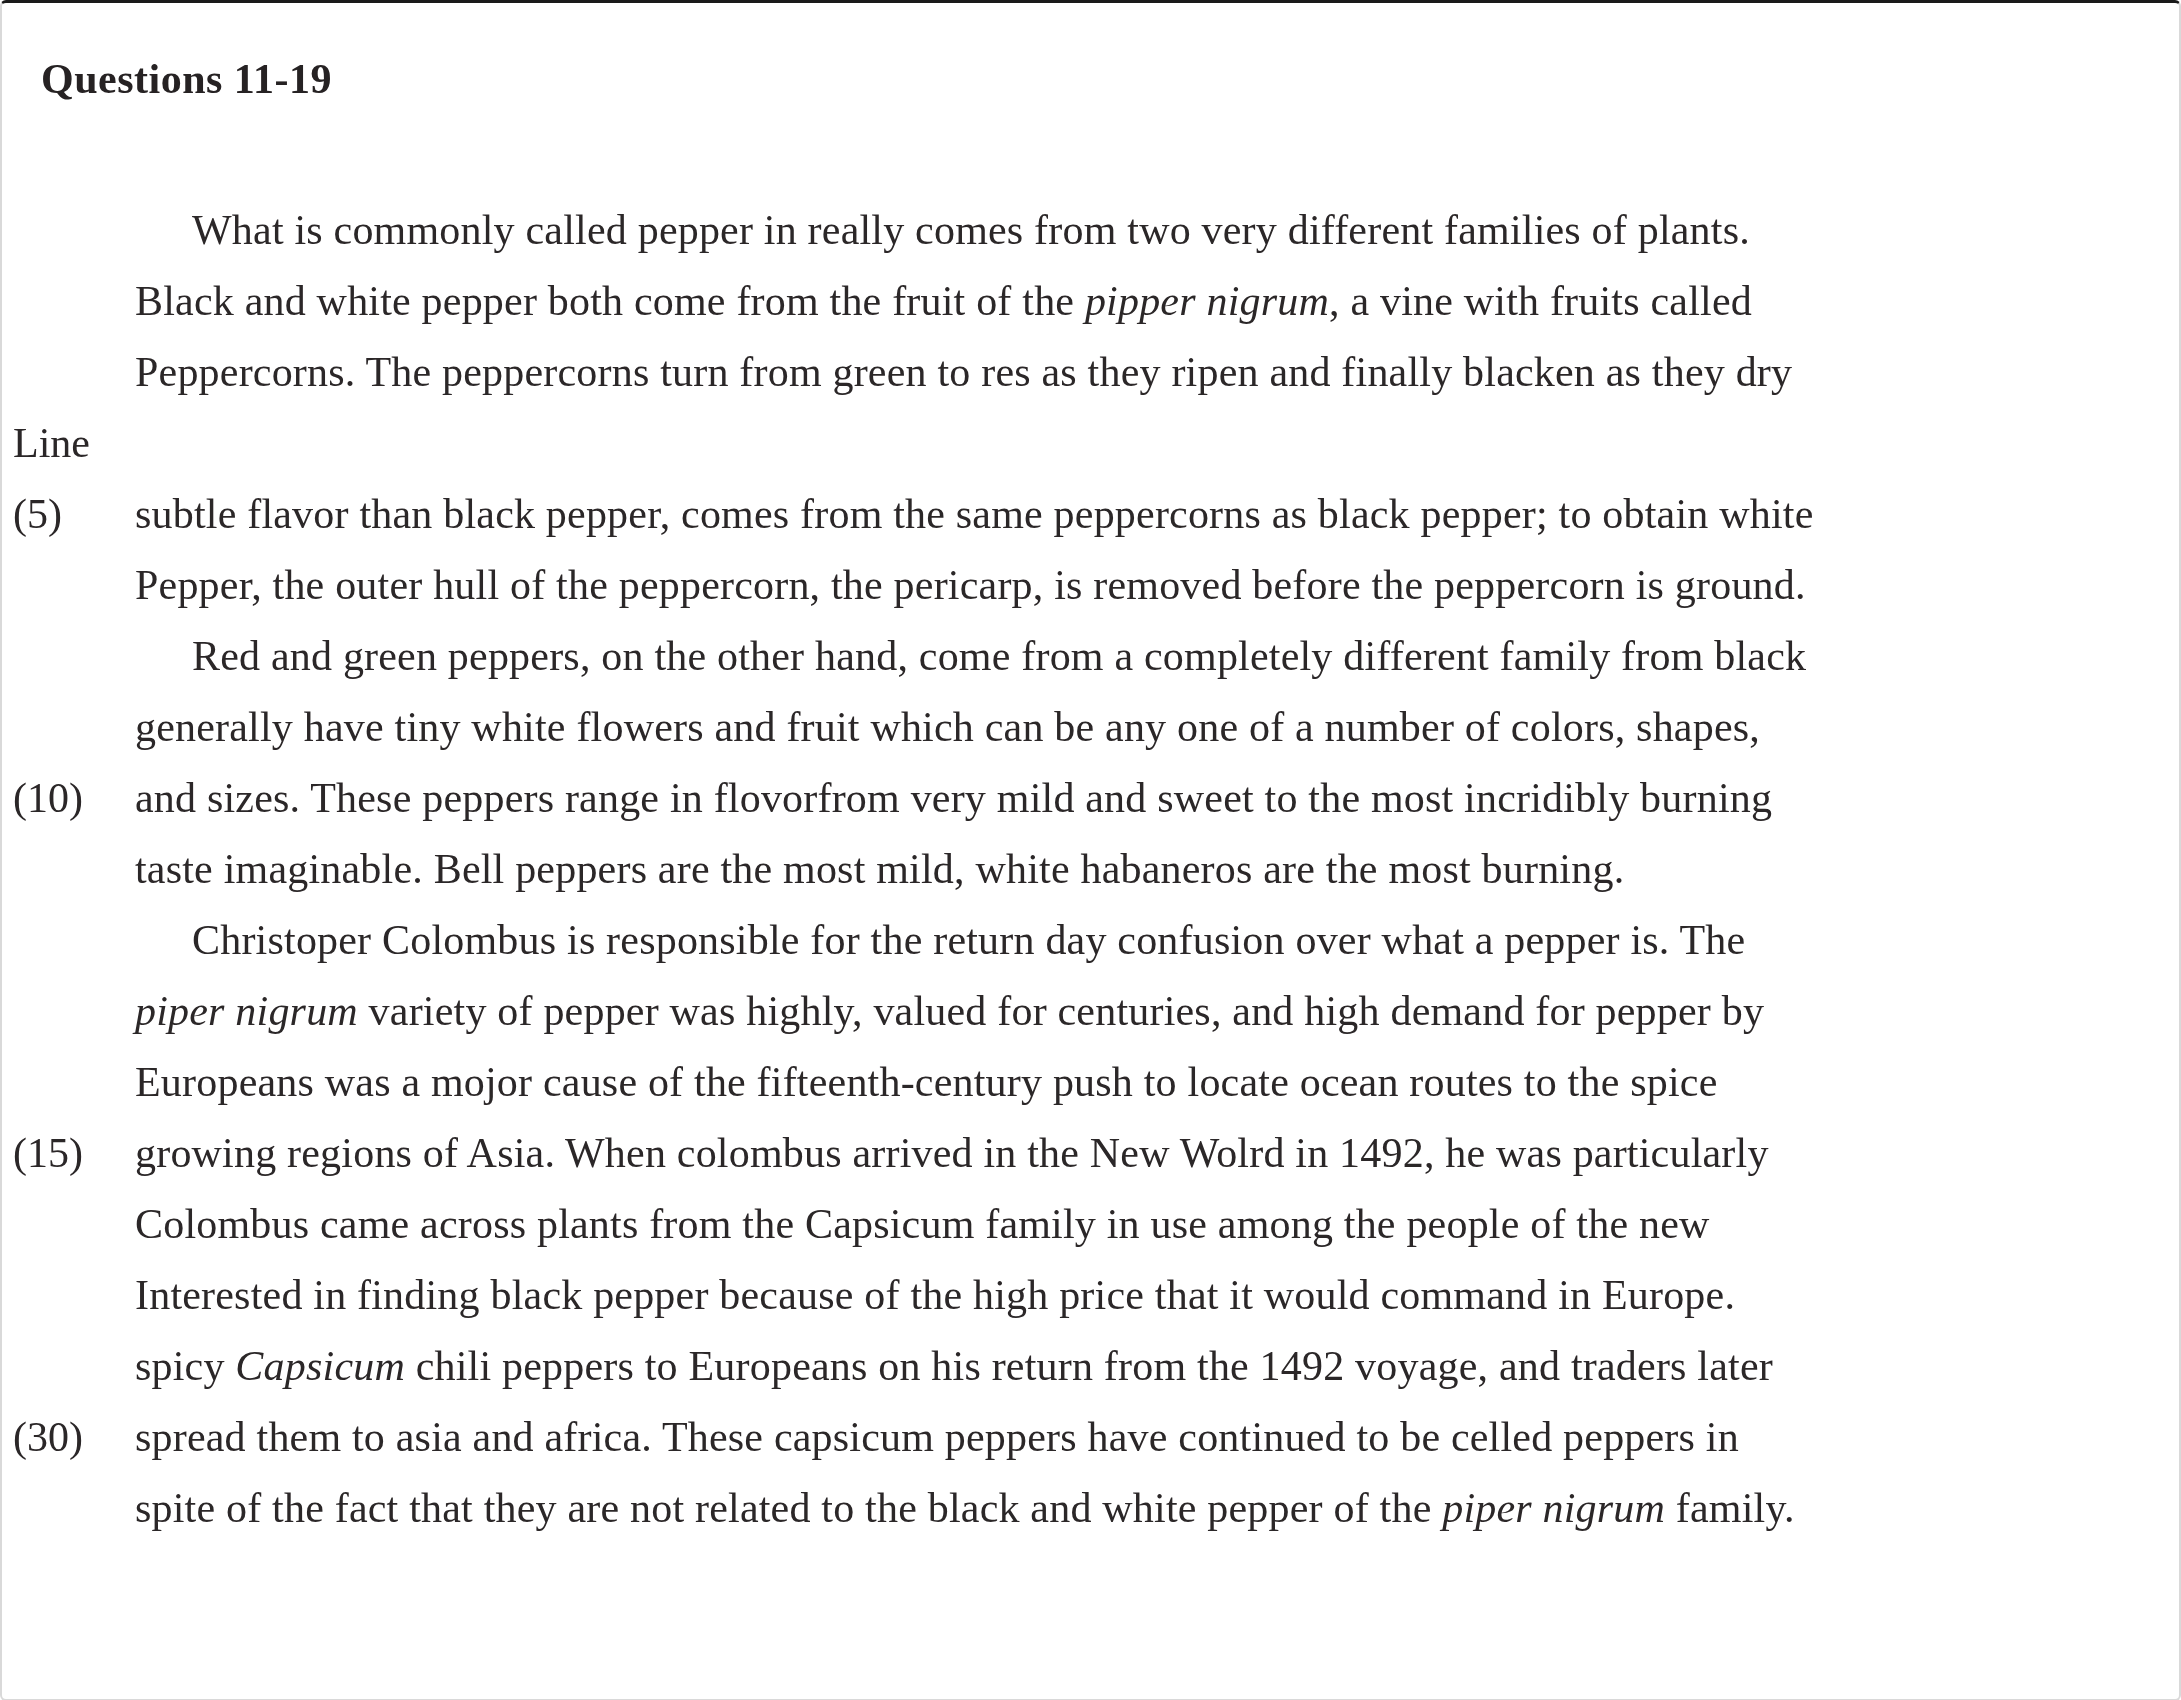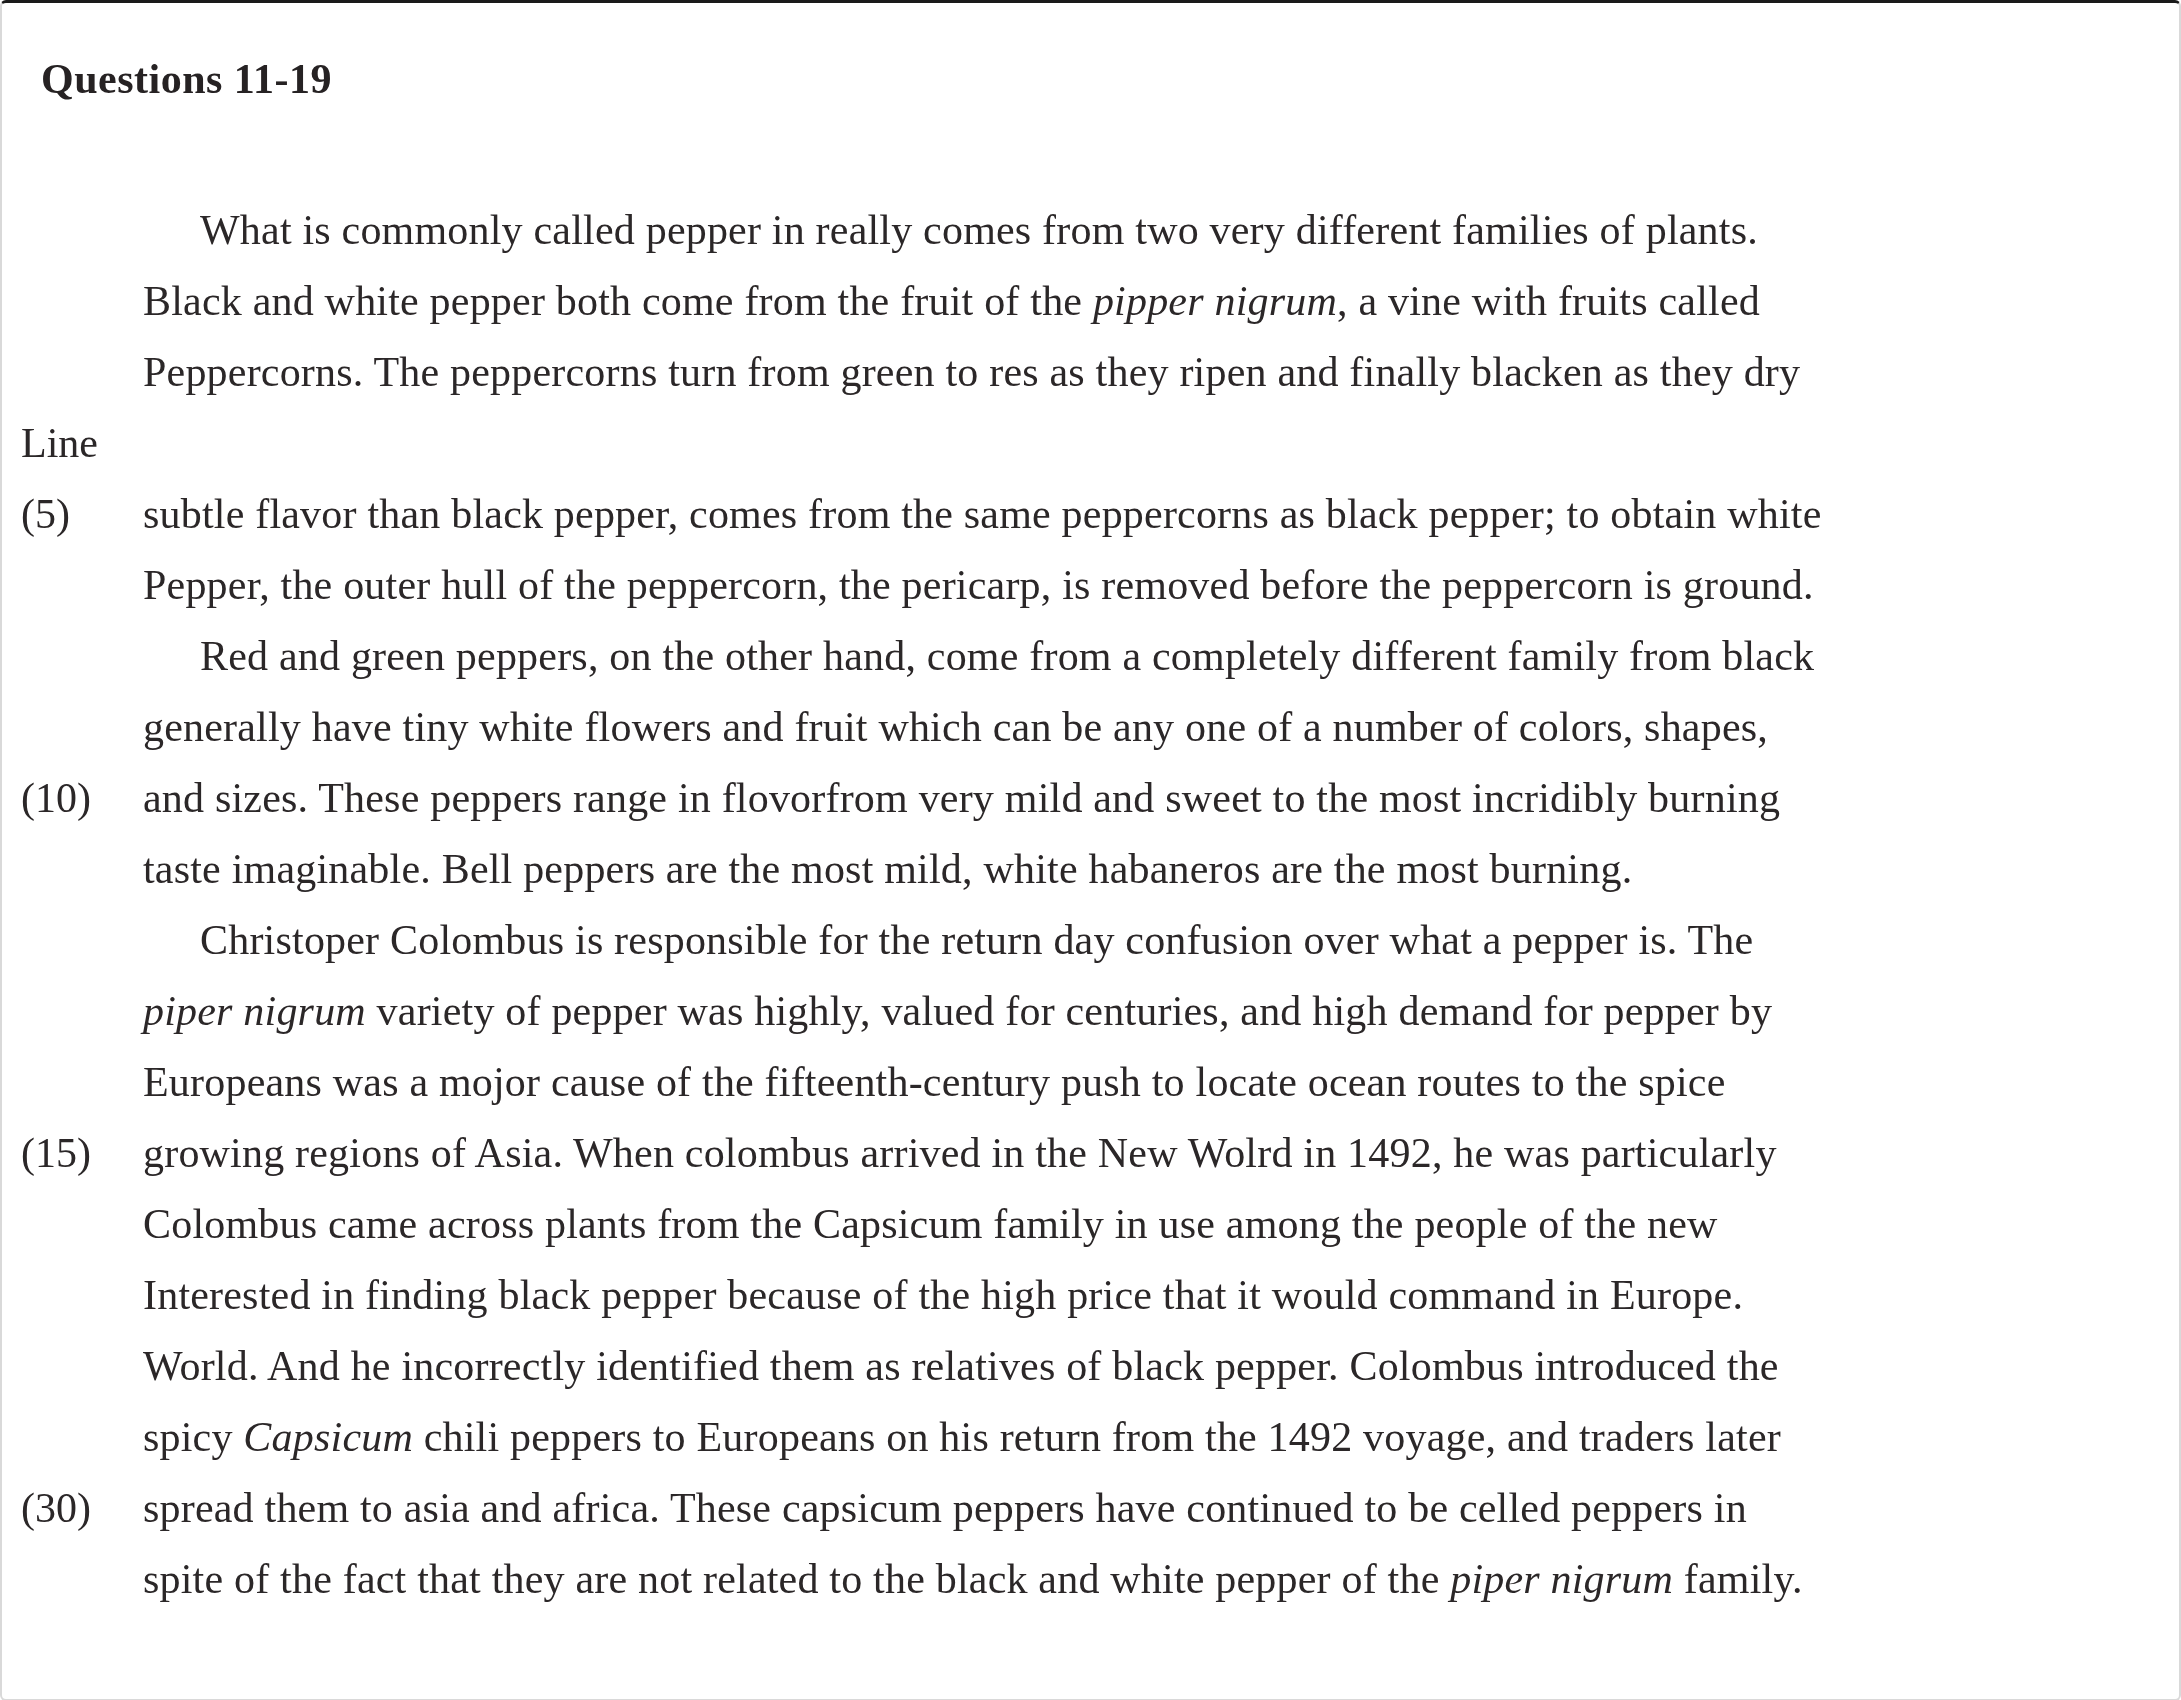--- a/index.html
+++ b/index.html
@@ -40,21 +40,20 @@
     left: 0;
     right: 9px;
   }
   .pline {
     display: flex;
     align-items: baseline;
     height: 71px;
     line-height: 71px;
     font-size: 42px;
     white-space: nowrap;
-    margin-left: 8px;
   }
   .marker {
     flex: 0 0 122px;
     width: 122px;
     padding-left: 11px;
     box-sizing: content-box;
     white-space: nowrap;
   }
   .ptext {
     white-space: nowrap;
@@ -131,24 +130,20 @@
       <div class="pline">
         <span class="marker"></span>
         <span class="ptext"><span>Colombus came across plants from the Capsicum family in use among the people of the new</span></span>
       </div>
       <div class="pline">
         <span class="marker"></span>
         <span class="ptext"><span>Interested in finding black pepper because of the high price that it would command in Europe.</span></span>
       </div>
       <div class="pline">
         <span class="marker"></span>
-        <span class="ptext"><span>World. And he incorrectly identified them as relatives of black pepper. Colombus introduced the</span></span>
-      </div>
-      <div class="pline">
-        <span class="marker"></span>
         <span class="ptext"><span>spicy </span><i>Capsicum</i><span> chili peppers to Europeans on his return from the 1492 voyage, and traders later</span></span>
       </div>
       <div class="pline">
         <span class="marker">(30)</span>
         <span class="ptext"><span>spread them to asia and africa. These capsicum peppers have continued to be celled peppers in</span></span>
       </div>
       <div class="pline">
         <span class="marker"></span>
         <span class="ptext"><span>spite of the fact that they are not related to the black and white pepper of the </span><i>piper nigrum</i><span> family.</span></span>
       </div>

